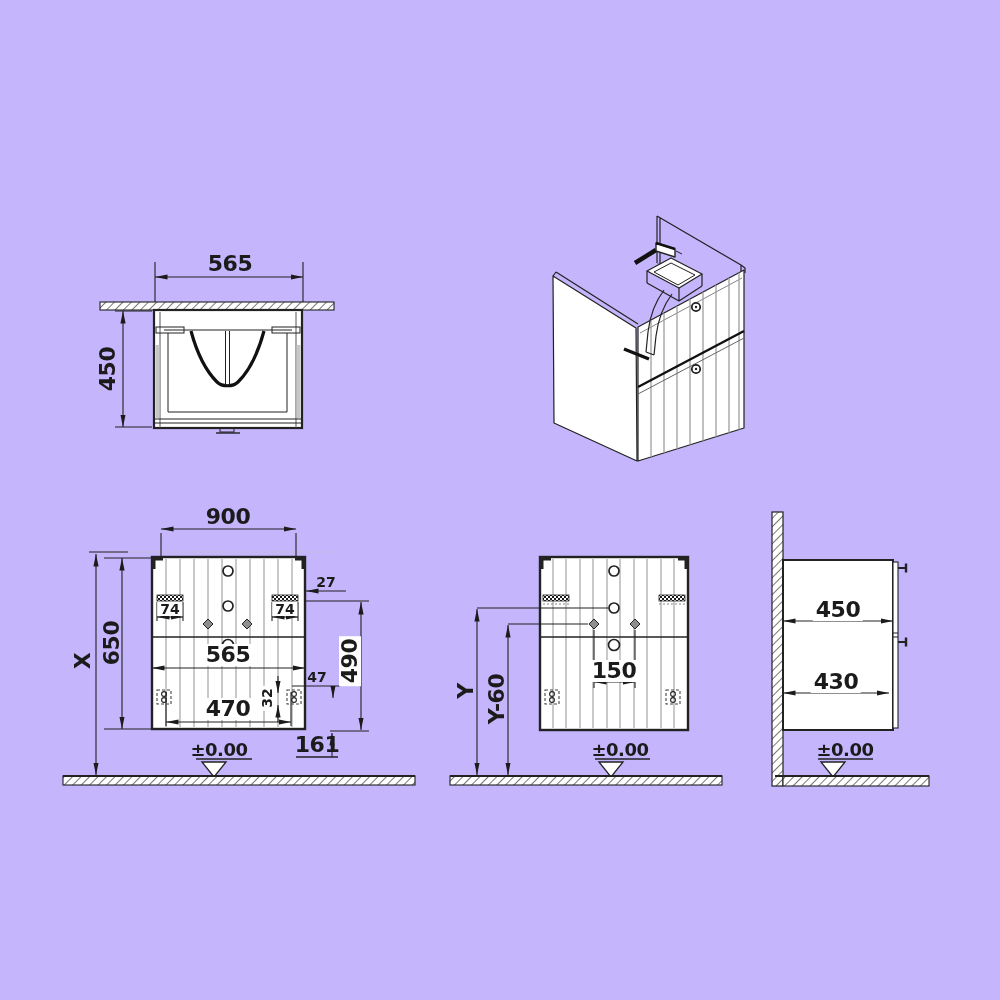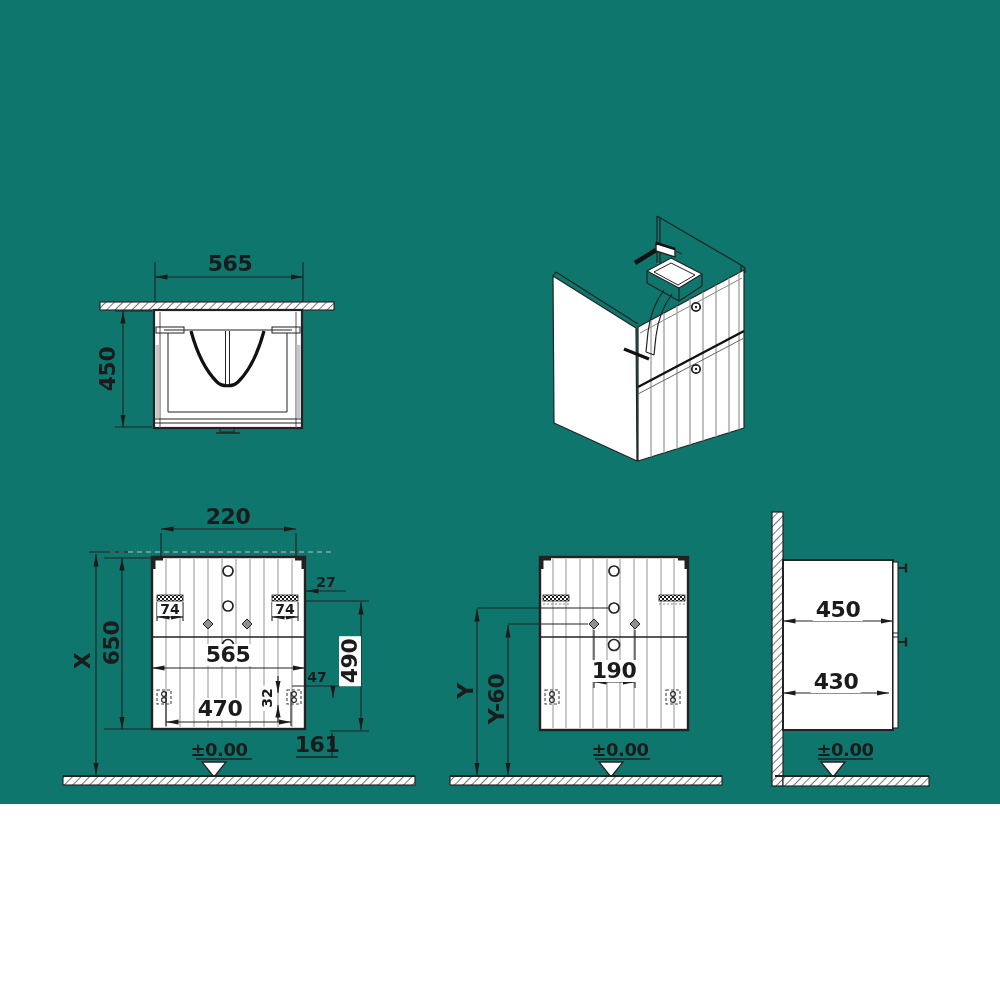--- a/index.html
+++ b/index.html
@@ -1,16 +1,16 @@
 <!DOCTYPE html>
 <html><head>
 <meta charset="utf-8">
 <style>
   html,body{margin:0;padding:0;background:#ffffff;}
-  .canvas{position:relative;width:1000px;height:804px;background:#0f766e;overflow:hidden;
+  .canvas{position:relative;width:1000px;height:1000px;background:#c4b5fd;overflow:hidden;
           font-family:"DejaVu Sans","Liberation Sans",sans-serif;}
   .canvas svg{position:absolute;left:0;top:0;}
   .lbl{position:absolute;font-weight:700;color:#1b1b1b;white-space:nowrap;line-height:1;
        letter-spacing:-0.5px;transform:translate(-50%,-50%);}
   .rot{transform:translate(-50%,-50%) rotate(-90deg);}
   .big{font-size:22px;}
   .med{font-size:18px;}
   .sm{font-size:14px;letter-spacing:0;}
   .bg{background:#fff;padding:0 3px;}
 </style>
@@ -208,36 +208,36 @@
     <path d="M818,759 H873" stroke-width="1.3"></path>
     <path d="M821,762 H845 L833,777 Z" stroke-width="1.3" fill="#fff"></path>
     <rect x="783" y="776" width="146" height="10" fill="url(#hatch)"></rect>
     <path d="M775,776 H929" stroke-width="2"></path>
   </g>
 </svg>
 
   <div class="lbl big" style="left:230px;top:264px">565</div>
   <div class="lbl big rot" style="left:108px;top:369px">450</div>
 
-  <div class="lbl big" style="left:228px;top:517px">220</div>
+  <div class="lbl big" style="left:228px;top:517px">900</div>
   <div class="lbl big rot" style="left:83px;top:661px">X</div>
   <div class="lbl big rot" style="left:112px;top:643px">650</div>
   <div class="lbl big bg" style="left:228px;top:655px">565</div>
-  <div class="lbl big bg" style="left:220px;top:709px">470</div>
+  <div class="lbl big bg" style="left:228px;top:709px">470</div>
   <div class="lbl sm bg" style="left:170px;top:609px">74</div>
   <div class="lbl sm bg" style="left:285px;top:609px">74</div>
   <div class="lbl sm" style="left:326px;top:582px">27</div>
   <div class="lbl big rot bg" style="left:350px;top:661px">490</div>
   <div class="lbl sm" style="left:317px;top:677px">47</div>
   <div class="lbl sm rot bg" style="left:267px;top:698px">32</div>
   <div class="lbl big" style="left:317px;top:745px">161</div>
   <div class="lbl med" style="left:219px;top:750px">±0.00</div>
 
   <div class="lbl big rot" style="left:466px;top:691px">Y</div>
   <div class="lbl big rot" style="left:497px;top:699px">Y-60</div>
-  <div class="lbl big bg" style="left:614px;top:671px">190</div>
+  <div class="lbl big bg" style="left:614px;top:671px">150</div>
   <div class="lbl med" style="left:620px;top:750px">±0.00</div>
 
   <div class="lbl big bg" style="left:838px;top:610px">450</div>
   <div class="lbl big bg" style="left:836px;top:682px">430</div>
   <div class="lbl med" style="left:845px;top:750px">±0.00</div>
 
 </div>
 
 </body></html>

